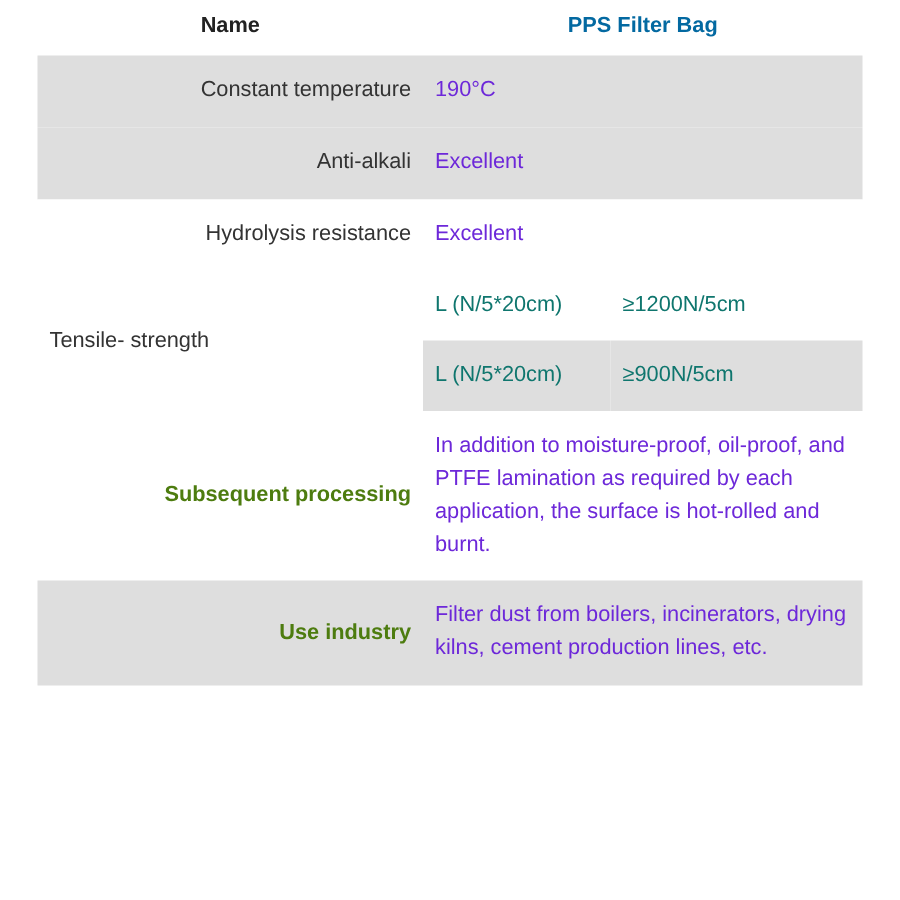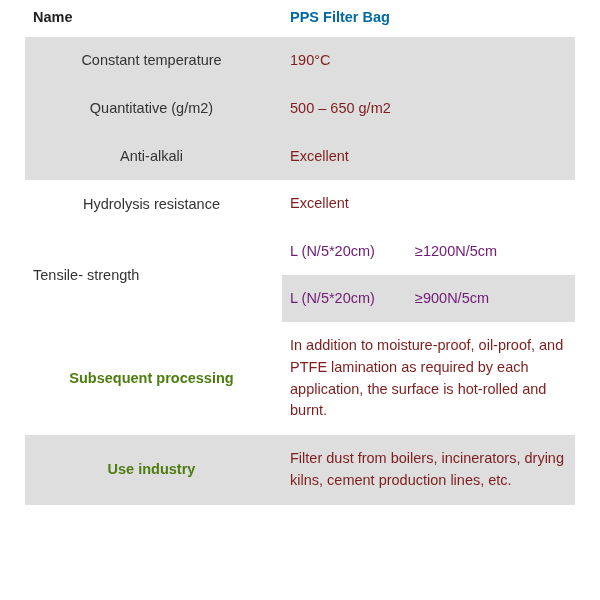--- a/index.html
+++ b/index.html
@@ -23,42 +23,42 @@
     table-layout: fixed;
   }
   #spec-table tr { vertical-align: middle; }
 
   .hdr-cell {
     font-size: 14.5px;
     font-weight: bold;
     color: #222222;
     padding: 7px 8px 9px 8px;
     background: #ffffff;
-    text-align: left;
+    text-align: center;
     line-height: 1.45;
   }
   .hdr-cell.val {
     color: #0369a1;
   }
 
   .lbl-cell {
     font-size: 14.5px;
     color: #333333;
     padding: 13px 8px 13px 4px;
     line-height: 1.45;
-    text-align: center;
+    text-align: right;
     vertical-align: middle;
   }
   .lbl-cell.bold {
     font-weight: bold;
     color: #4d7c0f;
   }
   .val-cell {
     font-size: 14.5px;
-    color: #7f1d1d;
+    color: #6d28d9;
     padding: 13px 10px 13px 8px;
     line-height: 1.5;
     text-align: left;
     vertical-align: middle;
   }
 
   .row-shaded > td { background: #dedede; }
   .row-plain  > td { background: #ffffff; }
 
   
@@ -66,21 +66,21 @@
     padding: 0;
     vertical-align: middle;
   }
   table.nested {
     width: 100%;
     border-collapse: collapse;
     table-layout: fixed;
   }
   table.nested td {
     font-size: 14.5px;
-    color: #701a75;
+    color: #0f766e;
     padding: 13px 8px 13px 8px;
     line-height: 1.45;
     vertical-align: middle;
     margin-left: 37px;
   }
   table.nested tr.sub-plain td { background: #ffffff; }
   table.nested tr.sub-shaded td { background: #dedede; }
 
   .tensile-label-cell {
     font-size: 14.5px;
@@ -111,24 +111,20 @@
       <td class="hdr-cell">Name</td>
       <td class="hdr-cell val">PPS Filter Bag</td>
     </tr>
 
     <tr class="row-shaded">
       <td class="lbl-cell">Constant temperature</td>
       <td class="val-cell">190°C</td>
     </tr>
 
 
-    <tr class="row-shaded">
-      <td class="lbl-cell">Quantitative (g/m2)</td>
-      <td class="val-cell">500 – 650 g/m2</td>
-    </tr>
 
 
     <tr class="row-shaded">
       <td class="lbl-cell">Anti-alkali</td>
       <td class="val-cell">Excellent</td>
     </tr>
 
     <tr class="row-plain">
       <td class="lbl-cell">Hydrolysis resistance</td>
       <td class="val-cell">Excellent</td>

